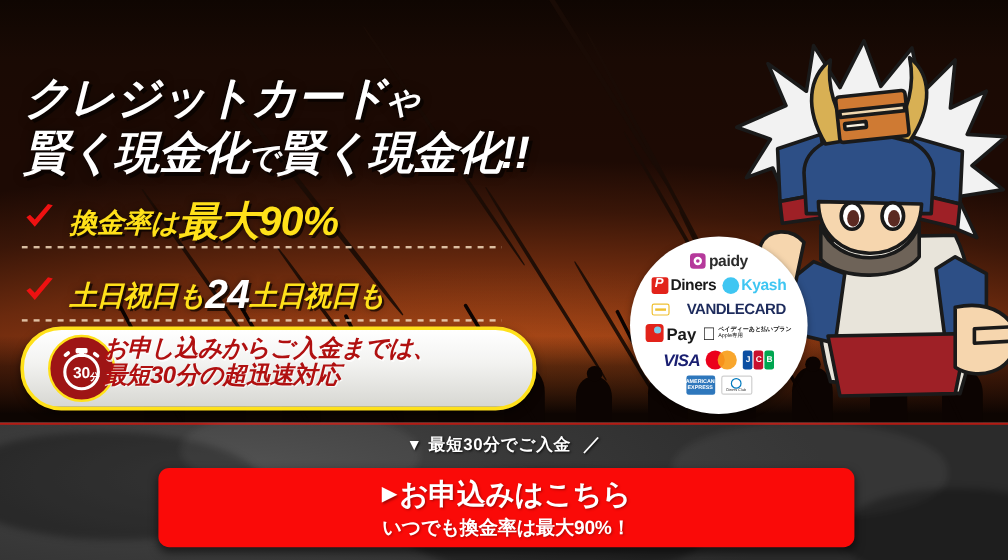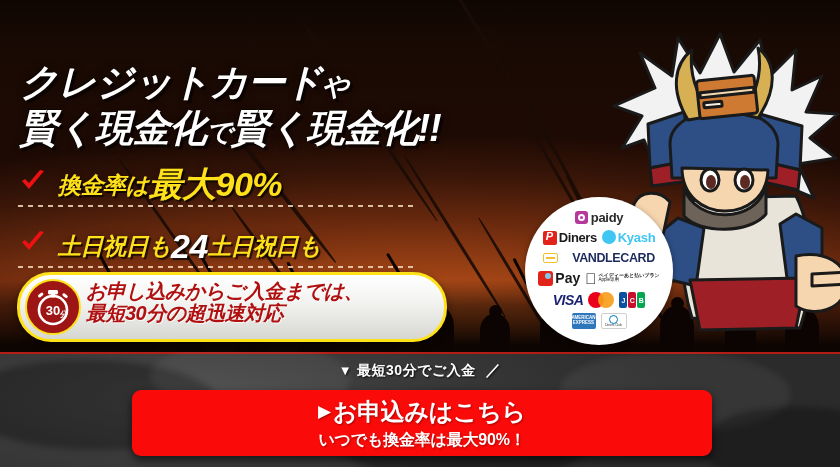--- a/index.html
+++ b/index.html
@@ -75,21 +75,21 @@
   }
 
   
   .pill{
     position:absolute;left:17px;top:272px;width:424px;height:64px;z-index:7;
     border-radius:34px;border:3px solid #ffe11a;
     background:linear-gradient(#ffffff 0%,#f3f3f1 42%,#d7d7d2 100%);
     box-shadow:0 3px 7px rgba(0,0,0,.55);
   }
   .pill .watch{
-    position:absolute;left:5px;top:4px;width:52px;height:52px;border-radius:50%;
+    position:absolute;left:20px;top:4px;width:52px;height:52px;border-radius:50%;
     background:#9e1515;border:2px solid #ffe11a;
   }
   .pill .watch svg{position:absolute;left:4px;top:4px;}
   .pill .ptxt{
     position:absolute;left:66px;top:5px;right:10px;
     color:#b01010;font-weight:bold;font-style:italic;line-height:1.12;
     font-size:20px;letter-spacing:-.5px;
     text-shadow:1px 1px 0 rgba(255,255,255,.75);
   }
   .pill .ptxt span{display:block;}
@@ -112,30 +112,30 @@
   .paidy{display:flex;align-items:center;gap:3px;}
   .paidy .mk{width:13px;height:13px;border-radius:3px;background:#b5399b;position:relative;}
   .paidy .mk::after{content:"";position:absolute;left:3px;top:3px;width:7px;height:7px;border-radius:50%;border:2px solid #fff;box-sizing:border-box;}
   .paidy .tx{font-size:13px;font-weight:bold;color:#2b2b2b;letter-spacing:-.3px;}
 
   .paypay{display:flex;align-items:center;gap:2px;}
   .paypay .mk{width:14px;height:14px;background:#e2231a;border-radius:2px;position:relative;}
   .paypay .mk::after{content:"P";position:absolute;left:3px;top:-1px;font-size:11px;font-weight:bold;color:#fff;}
   .paypay .tx{font-size:13px;font-weight:bold;color:#1a1a1a;letter-spacing:-.4px;}
 
-  .kyash{display:flex;align-items:flex-start;gap:2px;}
+  .kyash{display:flex;align-items:center;gap:2px;}
   .kyash .mk{width:14px;height:14px;border-radius:50%;background:#3fc6f2;}
   .kyash .tx{font-size:13px;font-weight:bold;color:#3fc6f2;letter-spacing:-.3px;}
 
   .vandle{display:flex;align-items:center;gap:14px;}
   .vandle .mk{width:15px;height:10px;border-radius:2px;background:#fff;border:1.5px solid #f0c030;box-sizing:border-box;position:relative;}
   .vandle .mk::after{content:"";position:absolute;left:1.5px;top:3px;width:9px;height:2px;background:#f0c030;}
   .vandle .tx{font-size:12.5px;font-weight:bold;color:#1d2b5c;letter-spacing:-.4px;}
 
-  .merpay{display:flex;align-items:center;gap:2px;}
+  .merpay{display:flex;gap:2px;}
   .merpay .mk{width:15px;height:15px;background:#e2231a;border-radius:3px;position:relative;}
   .merpay .mk::after{content:"";position:absolute;left:7px;top:2px;width:6px;height:6px;border-radius:50%;background:#7ecbe8;}
   .merpay .tx{font-size:14px;font-weight:bold;color:#1a1a1a;}
 
   .applepay{display:flex;align-items:center;gap:2px;}
   .applepay .glyph{font-size:15px;color:#111;line-height:1;}
   .applepay .tx{display:flex;flex-direction:column;line-height:1.05;}
   .applepay .tx b{font-size:5px;font-weight:bold;color:#111;white-space:nowrap;}
   .applepay .tx i{font-size:4.5px;font-style:normal;color:#111;white-space:nowrap;}
 

